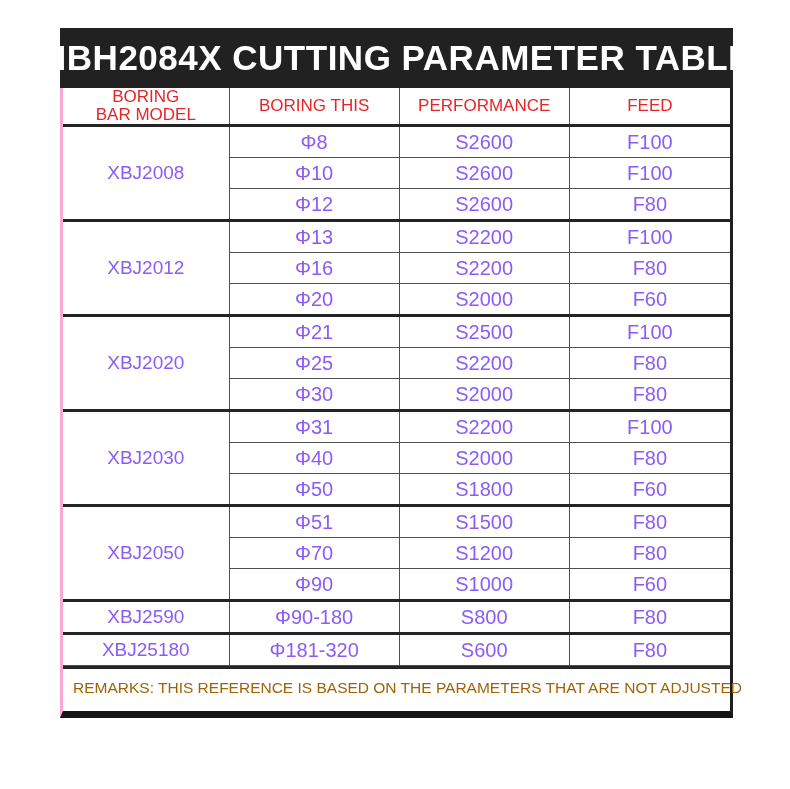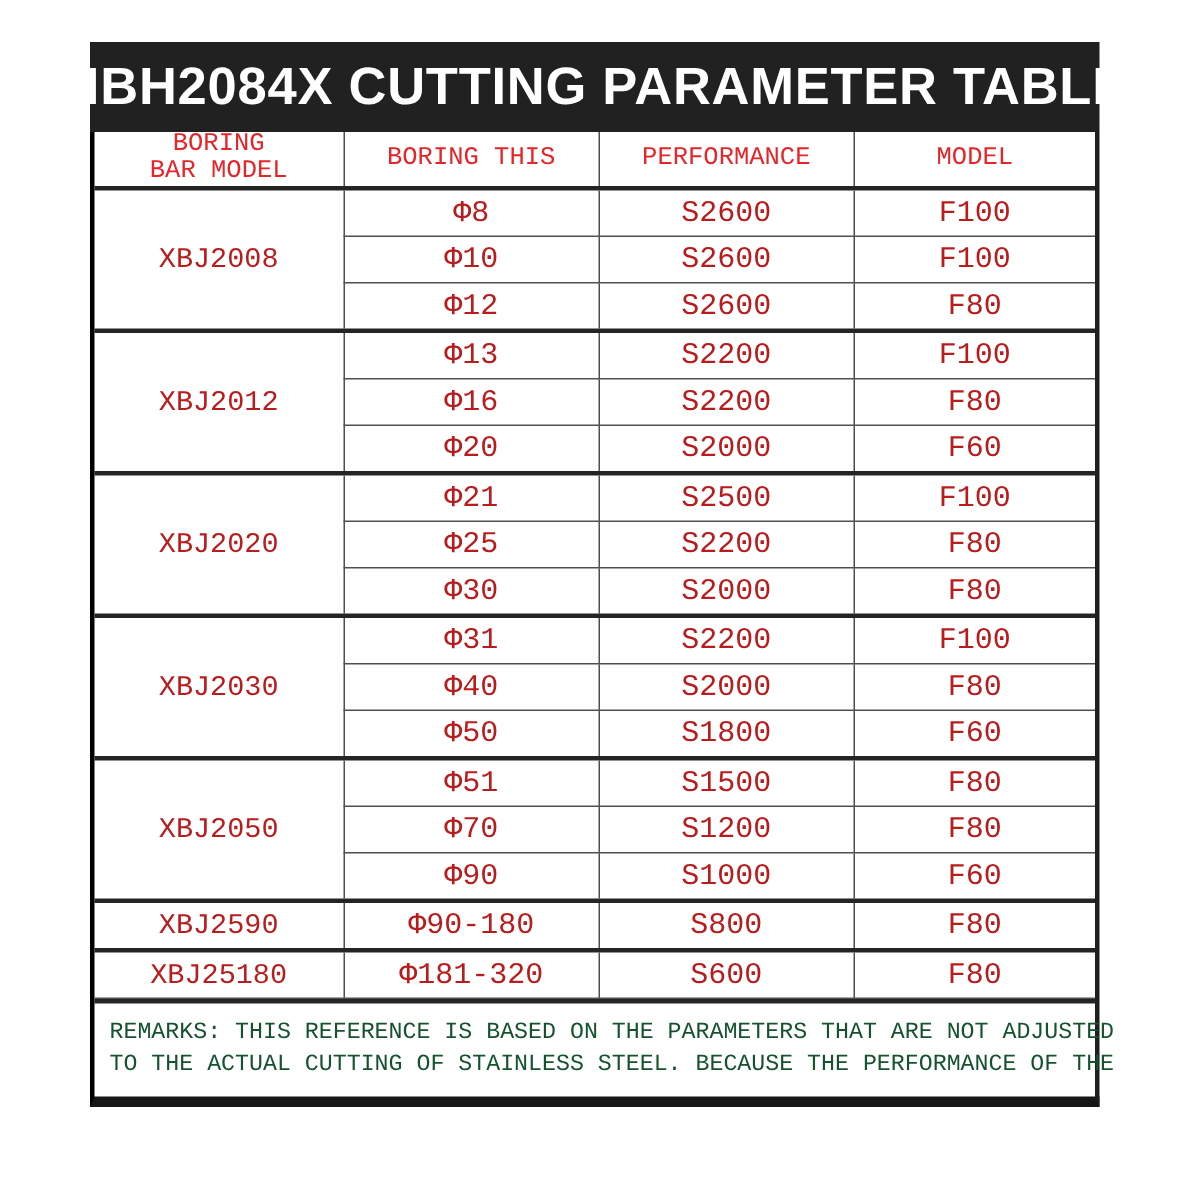--- a/index.html
+++ b/index.html
@@ -24,24 +24,23 @@
     justify-content: center;
   }
   .title-bar span {
     color: #ffffff;
     font-size: 35px;
     font-weight: bold;
     letter-spacing: 0.5px;
     white-space: nowrap;
   }
   .table-wrap {
-    border-left: 3px solid #000000;
+    border-left: 3px solid #f9a8d4;
     border-right: 3px solid #1f1f1f;
     border-bottom: 7px solid #161616;
-    font-family: Liberation Mono, monospace;
   }
   table {
     width: 100%;
     border-collapse: collapse;
     table-layout: fixed;
   }
   col.c1 { width: 24.9%; }
   col.c2 { width: 25.5%; }
   col.c3 { width: 25.5%; }
   col.c4 { width: 24.1%; }
@@ -57,29 +56,29 @@
     border-top: none;
     border-bottom: 3px solid #242424;
     height: 36px;
     color: #e62529;
     font-size: 17px;
     font-weight: normal;
     line-height: 1.05;
   }
   tbody td {
     height: 30px;
-    color: #b91c1c;
+    color: #8b5cf6;
     font-size: 20px;
   }
   tbody tr.group-start > td { border-top: 3px solid #242424; }
   td.model-cell { font-size: 19px; }
   .remarks {
     border-top: 3px solid #242424;
     padding: 9px 10px 12px 10px;
-    color: #14532d;
+    color: #a16207;
     font-size: 15.5px;
     line-height: 1.33;
     text-align: left;
   }
   .remarks div { white-space: nowrap; }
 </style>
 </head>
 <body>
 
 <div class="sheet">
@@ -92,21 +91,21 @@
         <col class="c1">
           <col class="c2">
           <col class="c3">
           <col class="c4">
       </colgroup>
       <thead id="param-thead">
           <tr>
             <th>BORING<br>BAR MODEL</th>
             <th>BORING THIS</th>
             <th>PERFORMANCE</th>
-            <th>MODEL</th>
+            <th>FEED</th>
           </tr>
         </thead>
       <tbody id="param-tbody">
           <tr class="group-start">
             <td rowspan="3" class="model-cell">XBJ2008</td>
             <td>Φ8</td>
             <td>S2600</td>
             <td>F100</td>
           </tr>
           <tr>
@@ -192,16 +191,15 @@
           <tr class="group-start">
             <td rowspan="1" class="model-cell">XBJ25180</td>
             <td>Φ181-320</td>
             <td>S600</td>
             <td>F80</td>
           </tr>
         </tbody>
     </table>
     <div class="remarks" id="param-remarks">
         <div>REMARKS: THIS REFERENCE IS BASED ON THE PARAMETERS THAT ARE NOT ADJUSTED</div>
-        <div>TO THE ACTUAL CUTTING OF STAINLESS STEEL. BECAUSE THE PERFORMANCE OF THE</div>
       </div>
   </div>
 </div>
 
 </body></html>

